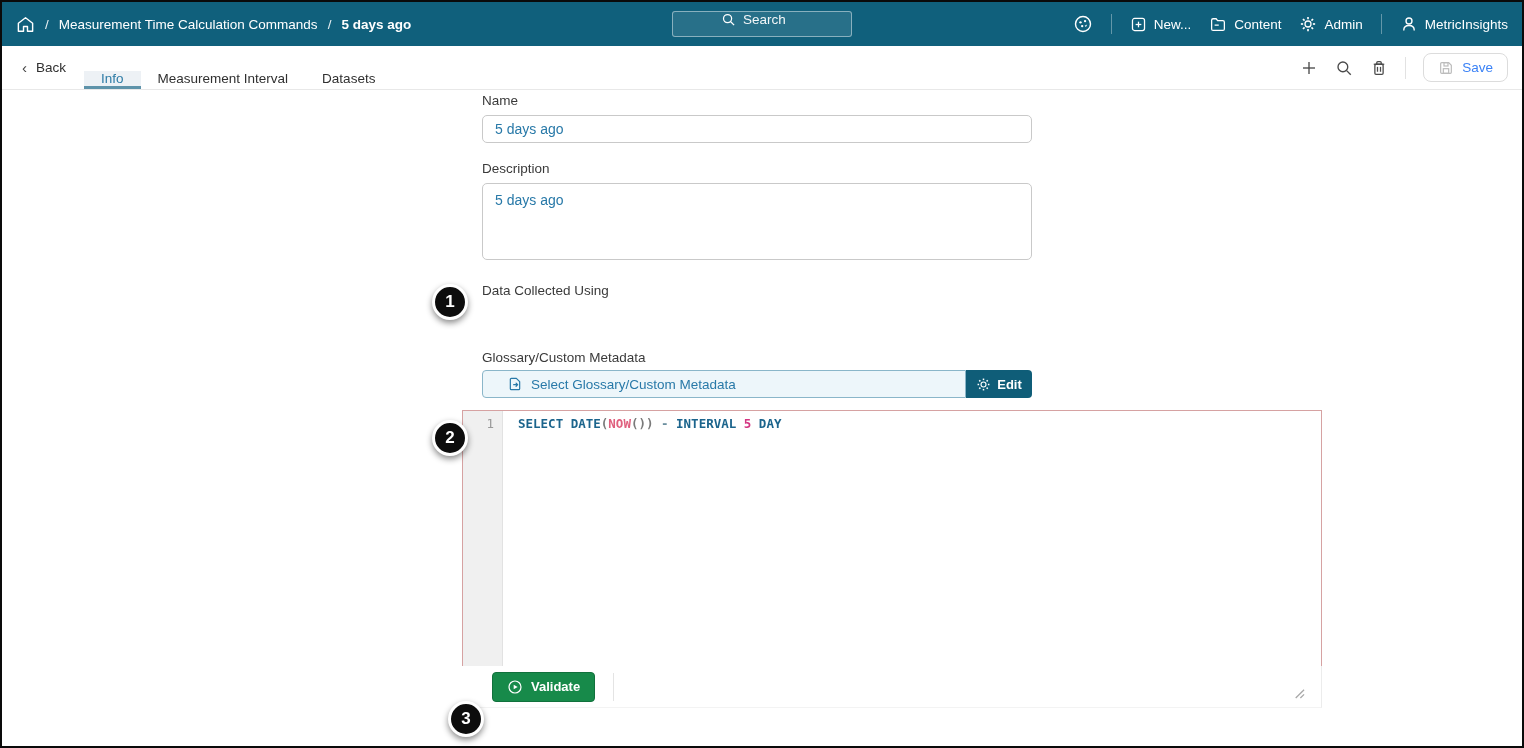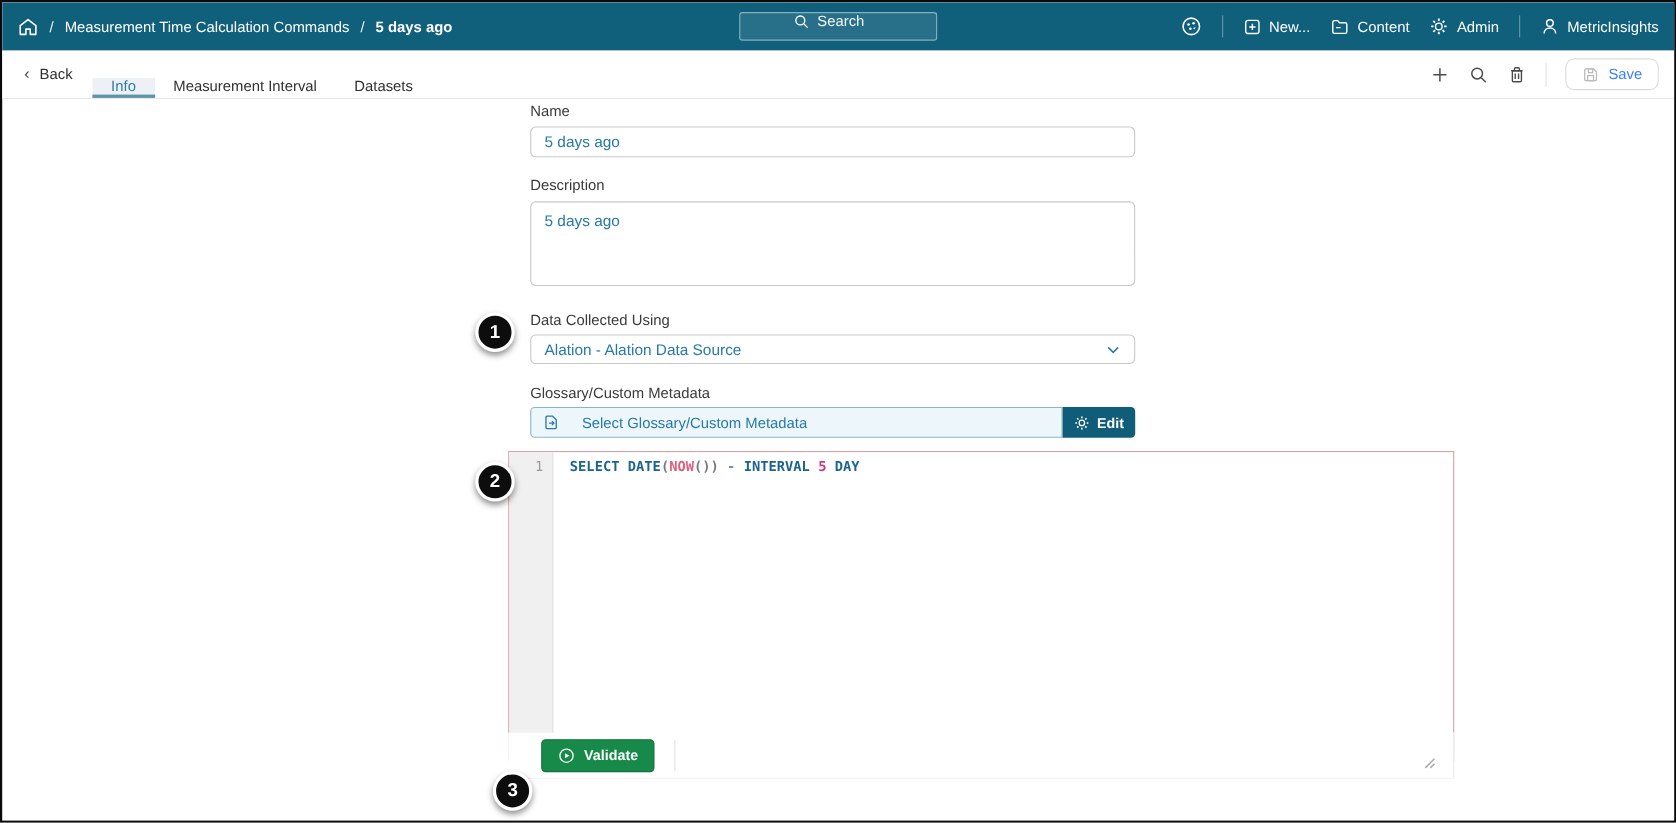--- a/index.html
+++ b/index.html
@@ -61,21 +61,21 @@
     border: 1px solid #c9c9c9; border-radius: 5px; font-size: 14px; color: #2879a8;
     display: flex; align-items: center; padding: 0 12px;
     font-family: "Liberation Sans", sans-serif;
   }
   input.fld, textarea.fld { outline: none; }
   textarea.fld { resize: none; padding-top: 7px; display: block; line-height: 1.3; }
   .select-fld { justify-content: space-between; cursor: pointer; }
   .glossary-row { position: absolute; left: 480px; top: 368px; width: 550px; height: 28px; display: flex; }
   .glossary-input {
     flex: 1; background: #edf6fa; border: 1px solid #8ab6c9; border-radius: 4px 0 0 4px;
-    display: flex; align-items: center; gap: 20px; padding: 0 10px; font-size: 13.5px; color: #2879a8; cursor: pointer;
+    display: flex; align-items: center; gap: 8px; padding: 0 24px; font-size: 13.5px; color: #2879a8; cursor: pointer;
   }
   .edit-btn {
     width: 66px; background: #0f5d78; color: #fff; border: none; border-radius: 0 4px 4px 0;
     display: flex; align-items: center; justify-content: center; gap: 6px;
     font-size: 13px; font-weight: 700; cursor: pointer; font-family: "Liberation Sans", sans-serif;
   }
 
   
   .editor {
     position: absolute; left: 460px; top: 408px; width: 860px; height: 282px;
@@ -252,28 +252,20 @@
     </div>
   </div>
 
   <label class="form-label" style="top:91px;">Name</label>
   <input class="fld" style="top: 113px; height: 28px;" value="5 days ago">
 
   <label class="form-label" style="top:159px;">Description</label>
   <textarea class="fld" style="top: 181px; height: 77px;">5 days ago</textarea>
 
   <label class="form-label" style="top:281px;">Data Collected Using</label>
-  <div class="fld select-fld" style="top:302px; height:27px;">
-    <span>Alation - Alation Data Source</span>
-    <span>
-      <svg width="14" height="14" viewBox="0 0 24 24" fill="none" stroke="#2879a8" stroke-width="2.4" stroke-linecap="round">
-        <path d="M5 9 l7 7 7 -7"></path>
-      </svg>
-    </span>
-  </div>
 
   <label class="form-label" style="top:348px;">Glossary/Custom Metadata</label>
   <div class="glossary-row">
     <div class="glossary-input">
       <span>
         <svg width="16" height="16" viewBox="0 0 24 24" fill="none" stroke="#2879a8" stroke-width="1.8" stroke-linecap="round" stroke-linejoin="round">
           <path d="M14 3.5 H6.5 A1.5 1.5 0 0 0 5 5 v14 a1.5 1.5 0 0 0 1.5 1.5 H17.5 A1.5 1.5 0 0 0 19 19 V8.5 Z"></path>
           <path d="M10 13 h6 m0 0 -2.4 -2.4 M16 13 l-2.4 2.4"></path>
         </svg>
       </span>

